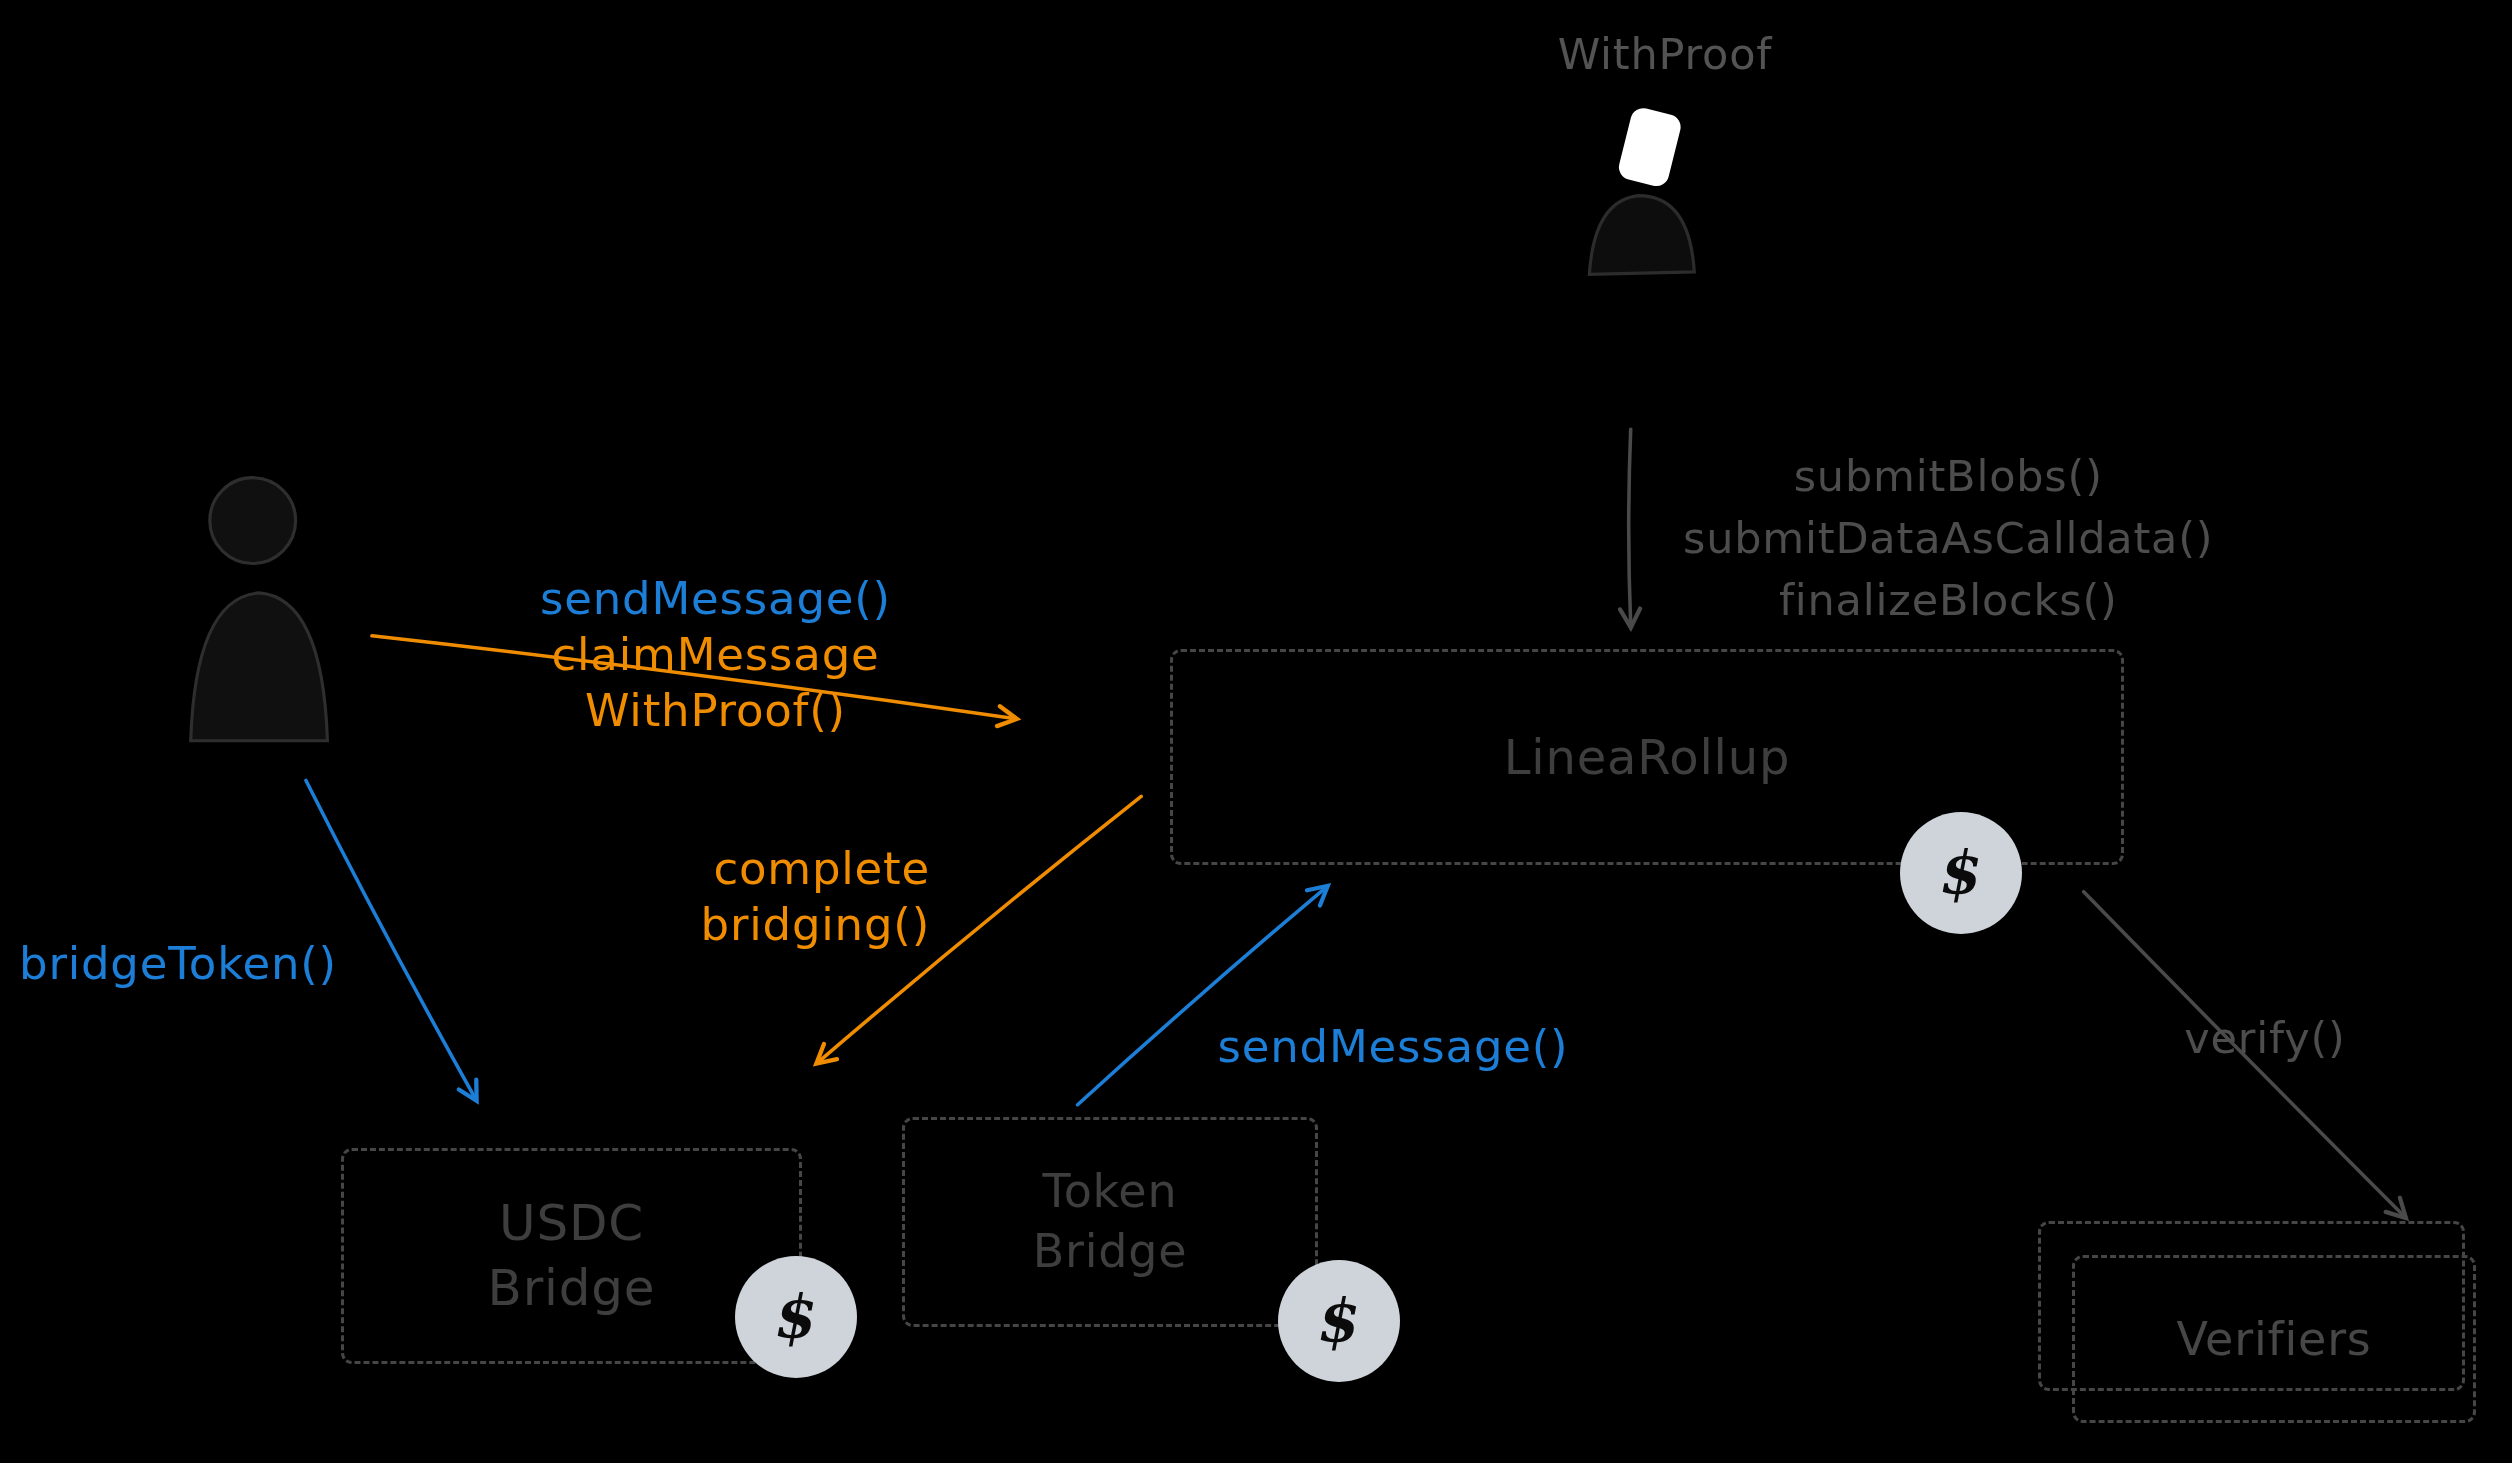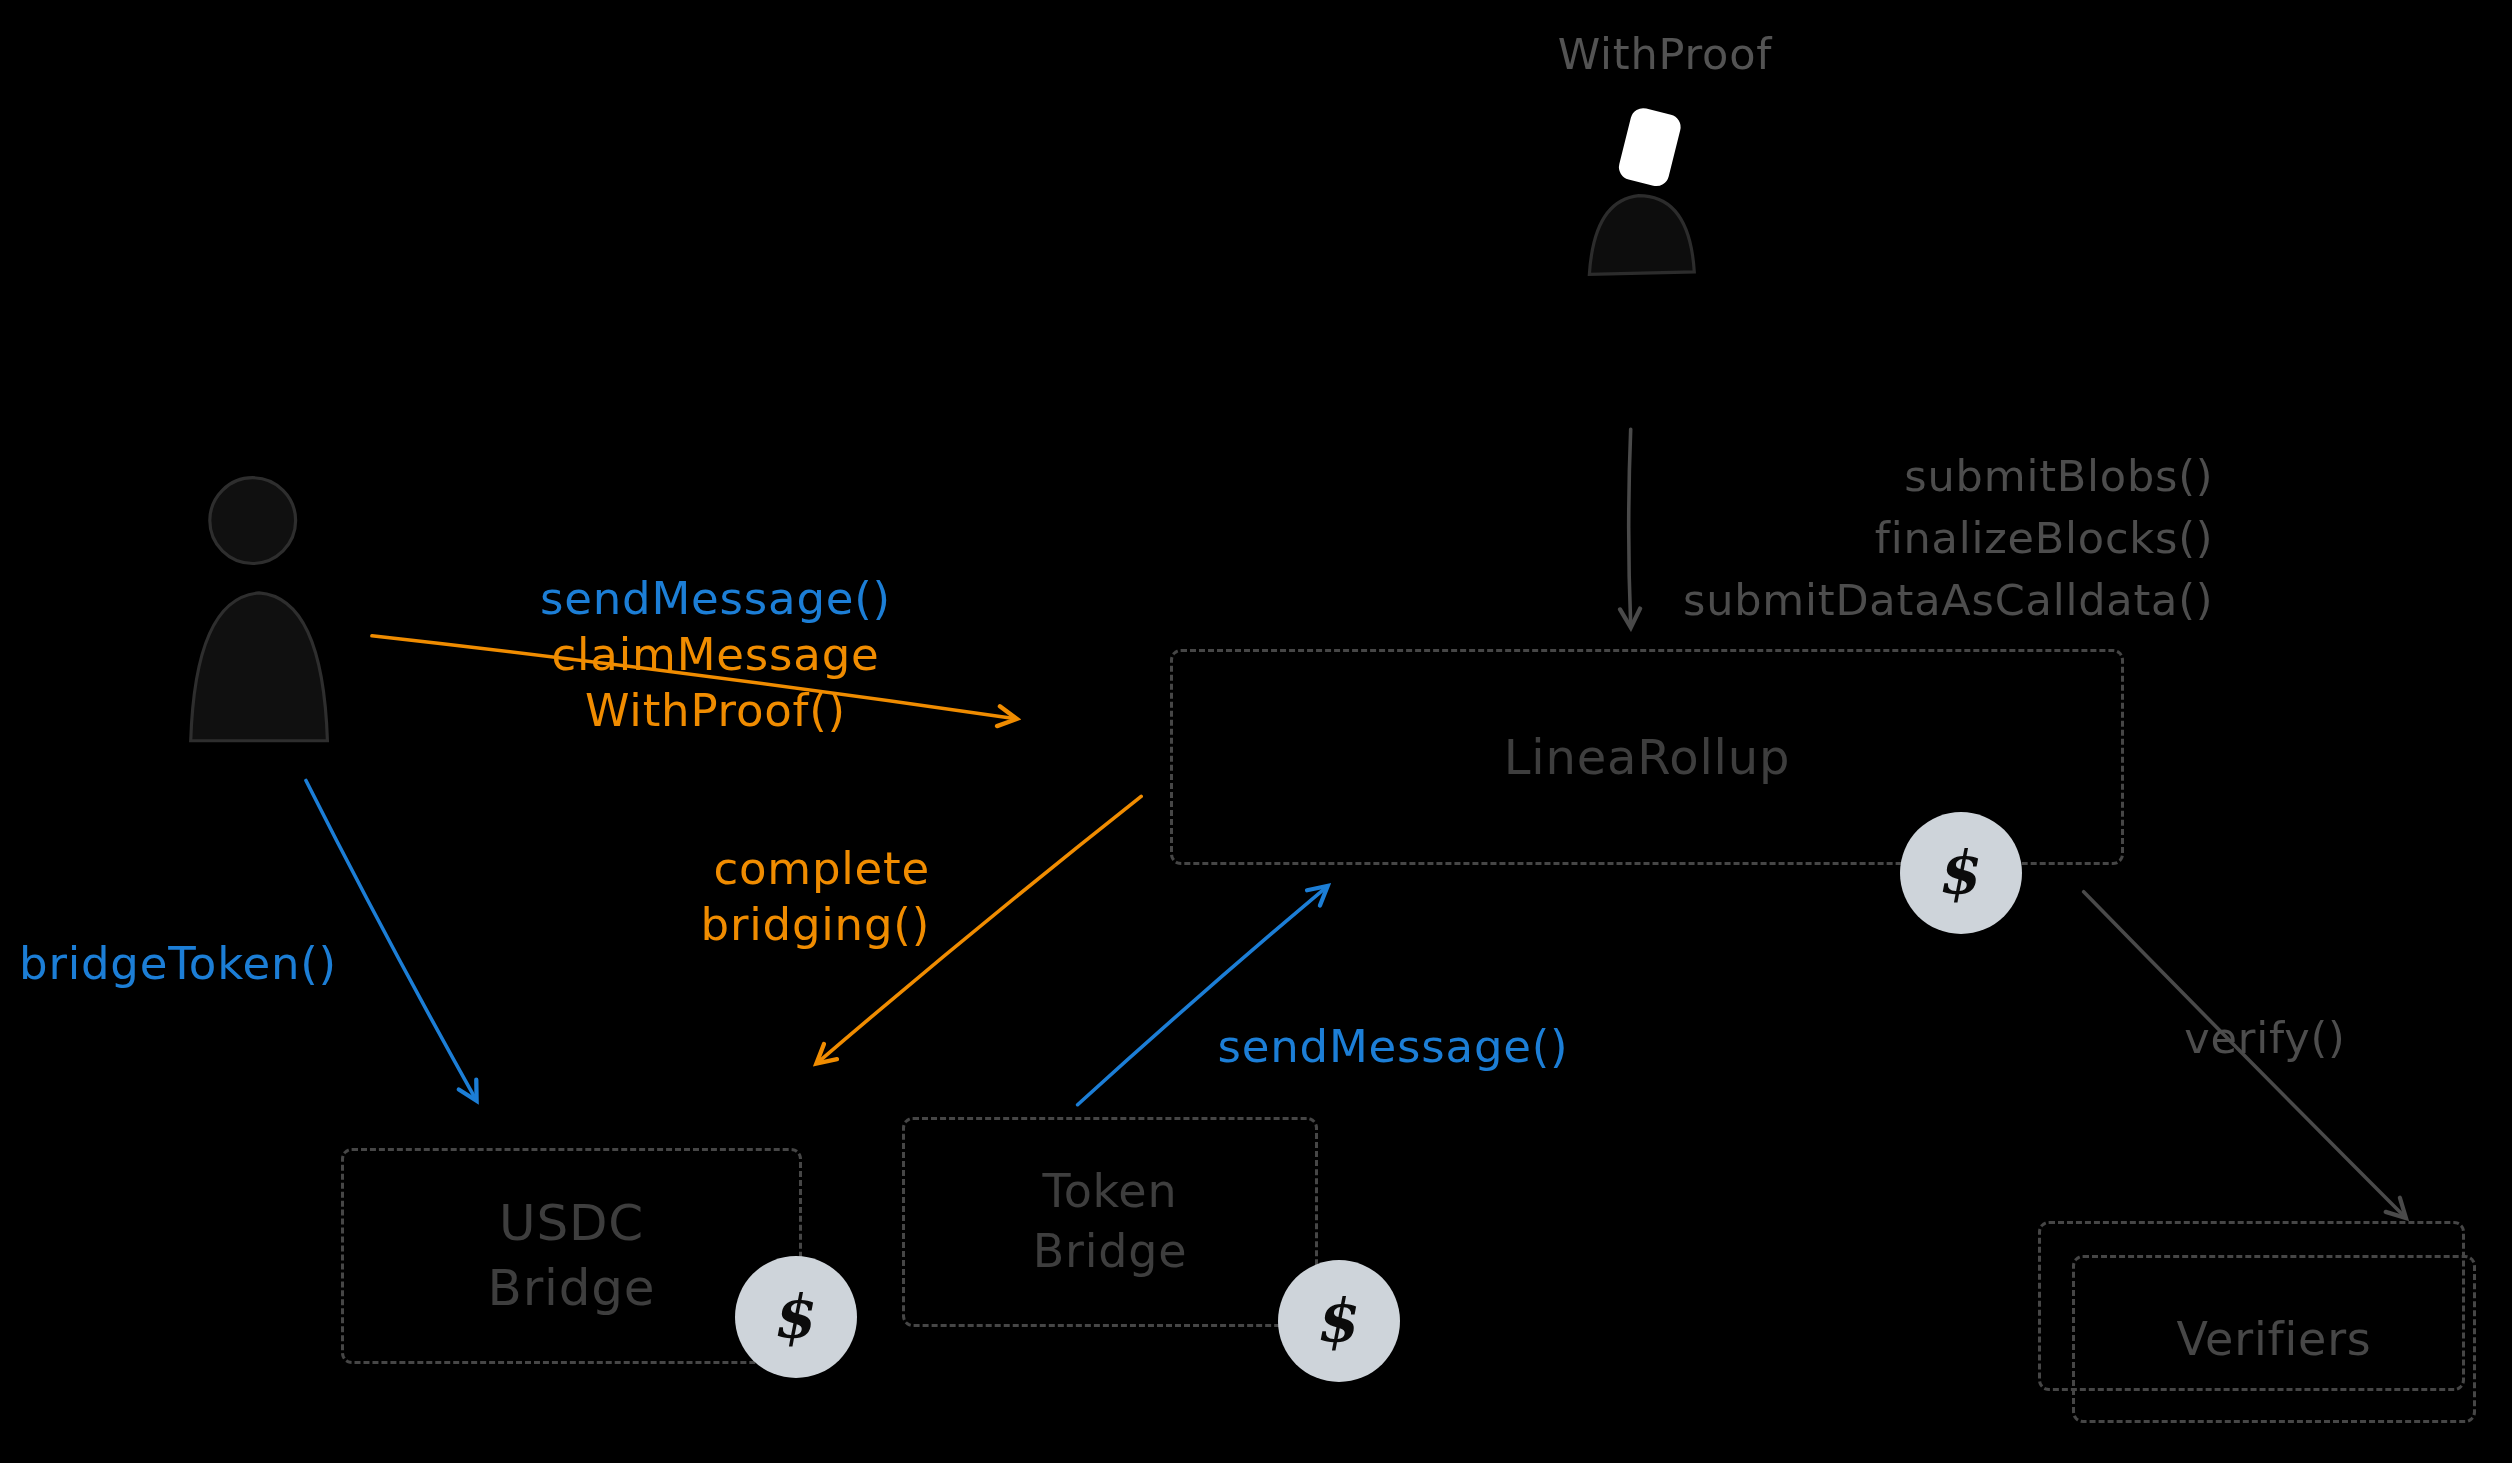--- a/index.html
+++ b/index.html
@@ -52,21 +52,21 @@
   .badge-token { left: 1278px; top: 1260px; }
 
   .label { position: absolute; letter-spacing: 0.8px; }
   .label-operator {
     left: 1534px; top: 29px; width: 262px;
     text-align: center; font-size: 43px; color: #535353;
   }
   .label-submit-calls {
     left: 1683px; top: 445px;
     font-size: 43px; line-height: 62px; color: #4d4d4d;
-    text-align: right; white-space: nowrap;
+    text-align: center; white-space: nowrap;
   }
   .label-submit-calls span { display: block; }
   .label-msg-top {
     left: 493px; top: 571px; width: 445px;
     text-align: center; font-size: 45px; line-height: 56px;
   }
   .label-msg-top .l-blue   { display: block; color: var(--blue, #1c7ed6); }
   .label-msg-top .l-orange { display: block; color: var(--orange, #f08c00); }
   .label-bridge-token {
     left: 11px; top: 937px; width: 334px;
@@ -158,22 +158,22 @@
     <span>$</span>
   </div>
   <div class="badge badge-token">
     <span>$</span>
   </div>
 
   <div class="label label-operator">WithProof</div>
 
   <div class="label label-submit-calls">
     <span>submitBlobs()</span>
+    <span>submitDataAsCalldata()</span>
     <span>finalizeBlocks()</span>
-    <span>submitDataAsCalldata()</span>
   </div>
 
   <div class="label label-msg-top">
     <span class="l-blue">sendMessage()</span>
     <span class="l-orange">claimMessage</span>
     <span class="l-orange">WithProof()</span>
   </div>
 
   <div class="label label-bridge-token">bridgeToken()</div>
 

